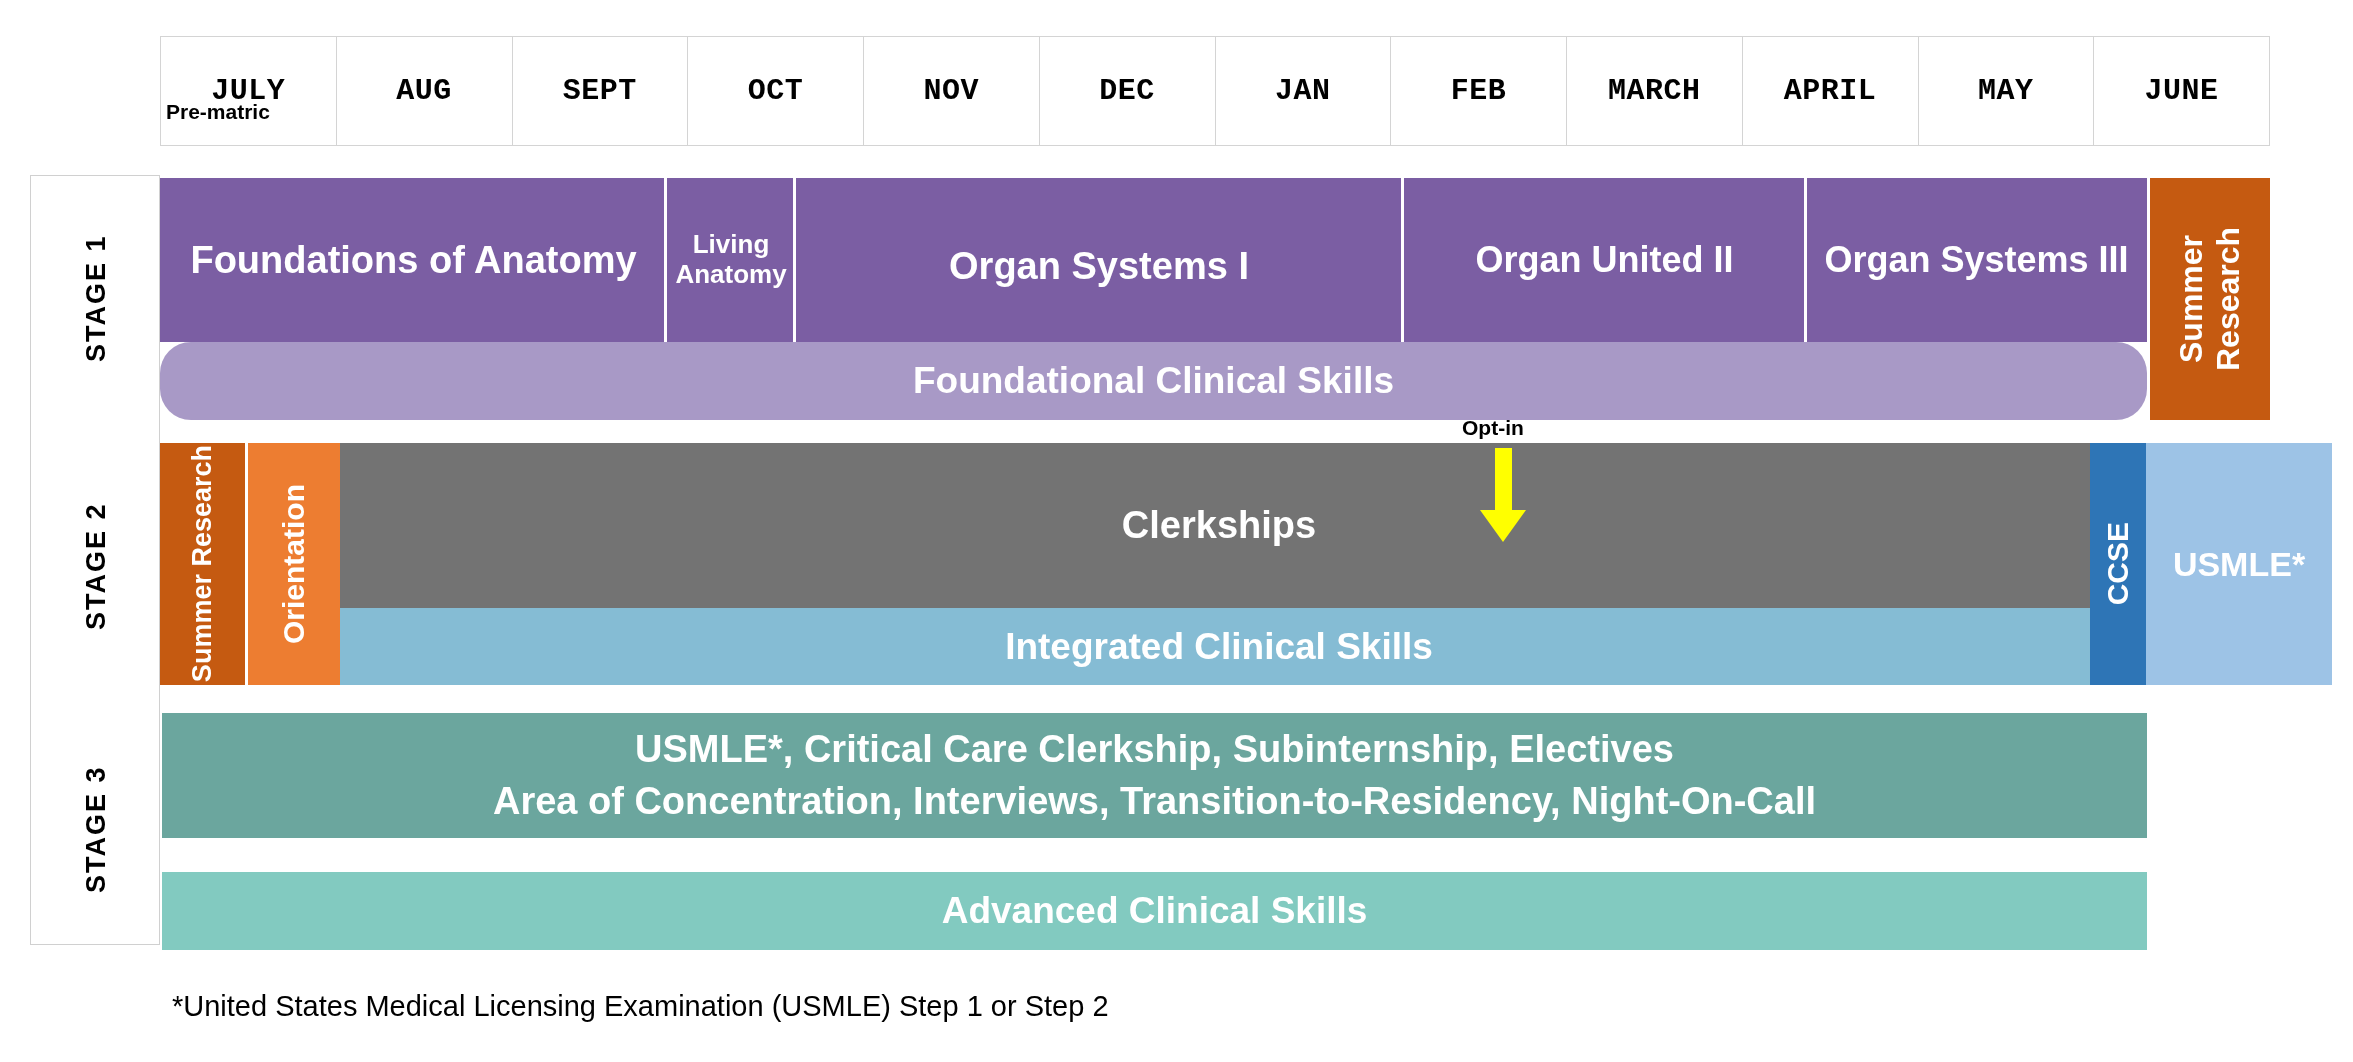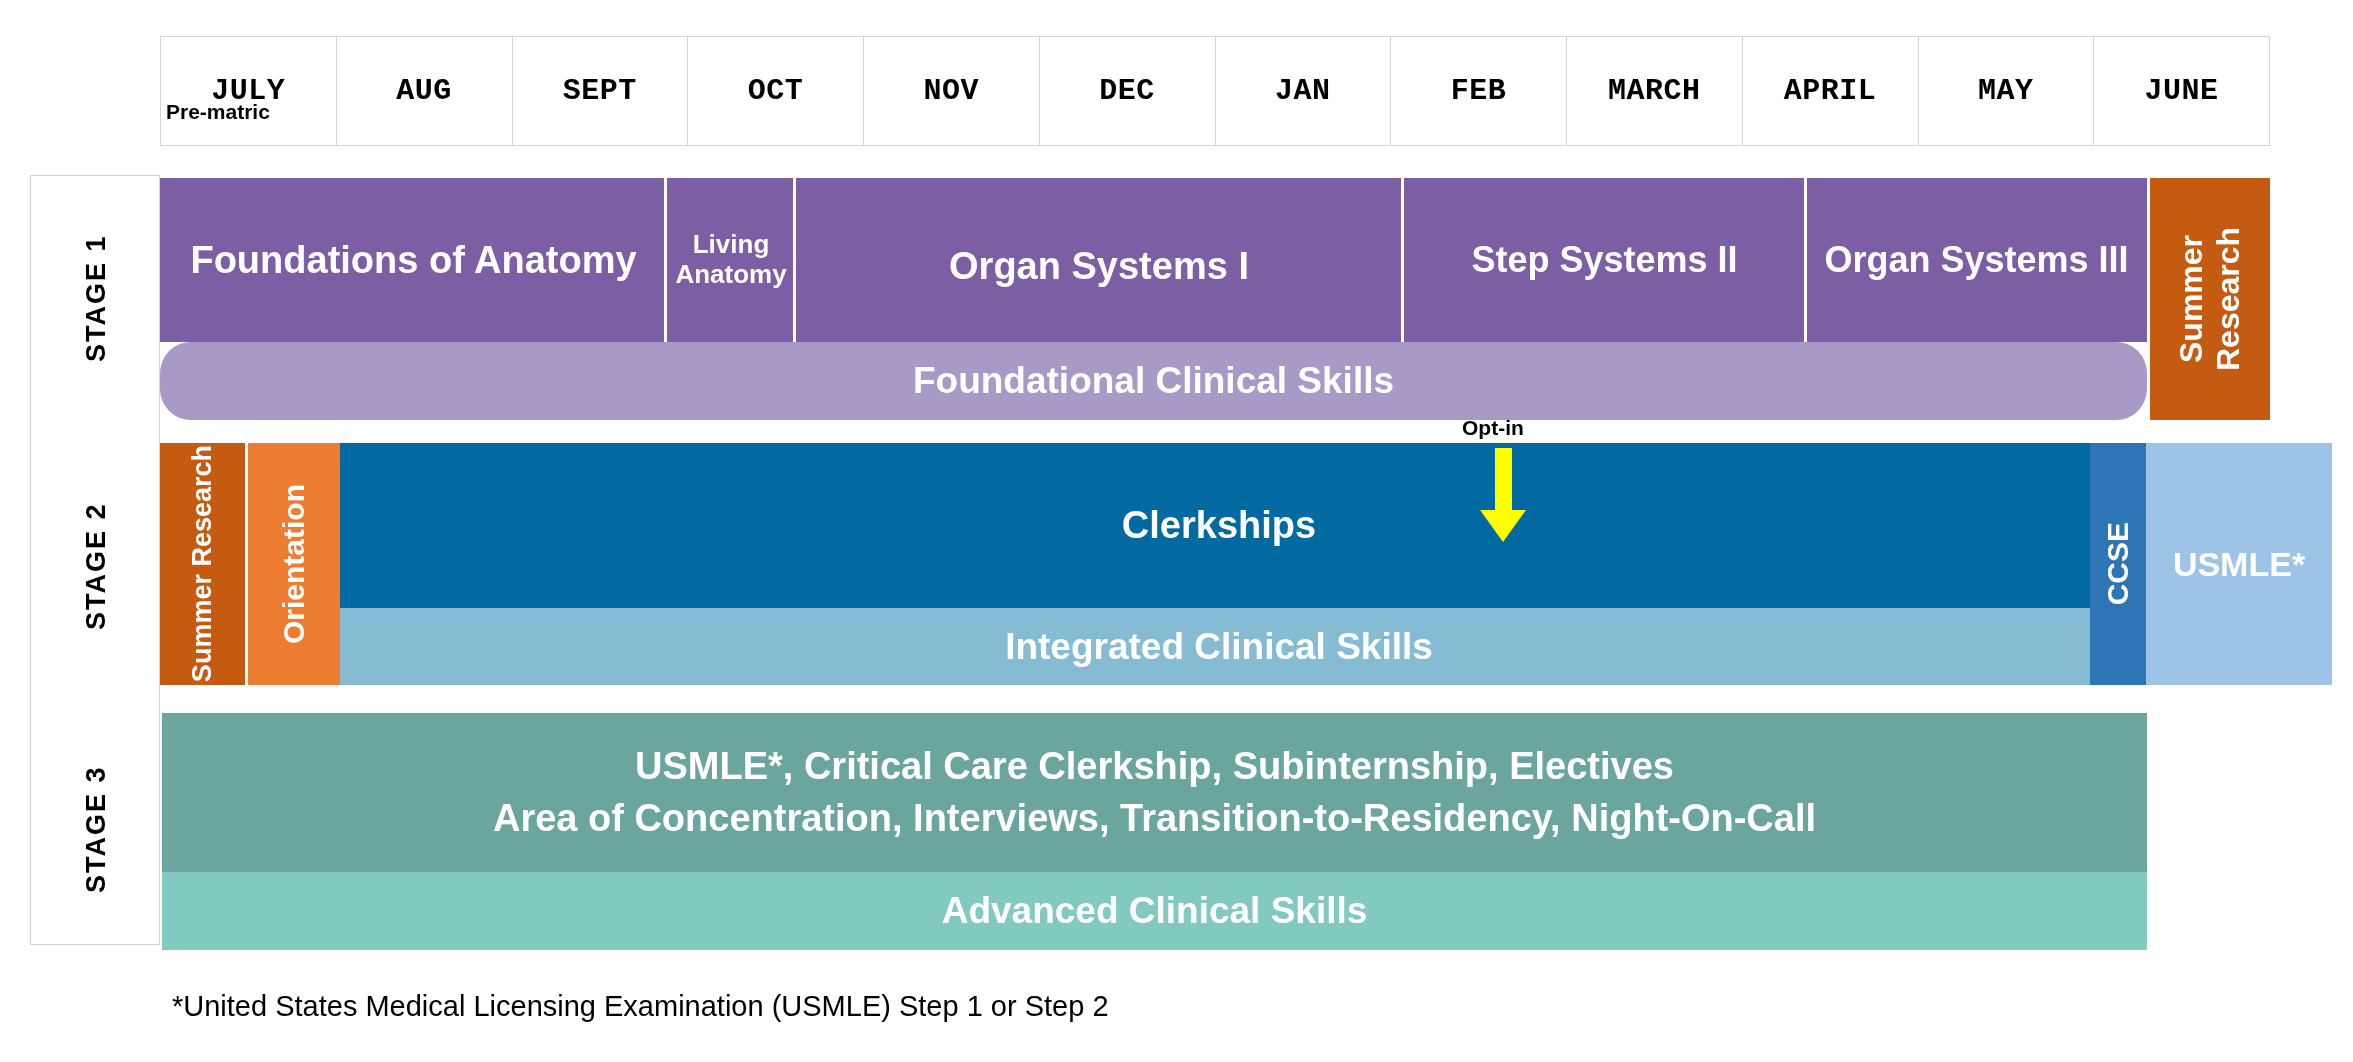--- a/index.html
+++ b/index.html
@@ -83,21 +83,21 @@
   <div class="blk wt" style="left:160px;top:178px;width:507px;height:164px;background:#7B5EA3;font-size:38px;line-height:1.12;">
     <span>Foundations of Anatomy</span>
   </div>
   <div class="blk wt" style="left:667px;top:178px;width:128px;height:164px;background:#7B5EA3;font-size:26px;line-height:1.15;">
     <span>Living Anatomy</span>
   </div>
   <div class="blk wt" style="left:795px;top:178px;width:608px;height:176px;background:#7B5EA3;font-size:38px;">
     <span>Organ Systems I</span>
   </div>
   <div class="blk wt" style="left:1403px;top:178px;width:403px;height:164px;background:#7B5EA3;font-size:36px;">
-    <span>Step Systems II</span>
+    <span>Organ United II</span>
   </div>
   <div class="blk wt" style="left:1806px;top:178px;width:341px;height:164px;background:#7B5EA3;font-size:36px;">
     <span>Organ Systems III</span>
   </div>
 
   <div class="sep" style="left:664px;top:178px;height:164px;"></div>
   <div class="sep" style="left:793px;top:178px;height:164px;"></div>
   <div class="sep" style="left:1401px;top:178px;height:164px;"></div>
   <div class="sep" style="left:1804px;top:178px;height:164px;"></div>
 
@@ -110,21 +110,21 @@
   </div>
 
   <div class="blk wt" style="left:160px;top:443px;width:85px;height:242px;background:#C55A11;font-size:27px;line-height:1.15;">
     <span class="vert">Summer Research</span>
   </div>
 
   <div class="blk wt" style="left:248px;top:443px;width:92px;height:242px;background:#ED7D31;font-size:30px;">
     <span class="vert">Orientation</span>
   </div>
 
-  <div class="blk wt" style="left:340px;top:443px;width:1758px;height:165px;background:#0369a1;font-size:38px;">
+  <div class="blk wt" style="left:340px;top:443px;width:1758px;height:165px;background:#737373;font-size:38px;">
     <span>Clerkships</span>
   </div>
 
   <div class="blk wt" style="left:340px;top:608px;width:1758px;height:77px;background:#85BCD4;font-size:37px;">
     <span>Integrated Clinical Skills</span>
   </div>
 
   <div class="blk wt" style="left:2090px;top:443px;width:56px;height:242px;background:#2E75B6;font-size:30px;">
     <span class="vert">CCSE</span>
   </div>
@@ -134,21 +134,21 @@
   </div>
 
   <div class="ann" style="left:1462px;top:416px;">Opt-in</div>
 
   <div class="arrow" style="left:1478px;top:448px;width:50px;height:96px;">
     <svg width="50" height="96" viewBox="0 0 50 96" xmlns="http://www.w3.org/2000/svg">
       <polygon points="17,0 34,0 34,62 48,62 25,94 2,62 17,62" fill="#FFFF00"></polygon>
     </svg>
   </div>
 
-  <div class="blk wt" style="left:162px;top:713px;width:1985px;height:159px;background:#6BA69E;font-size:38px;flex-direction:column;line-height:1.35;">
+  <div class="blk wt" style="left:162px;top:713px;width:1985px;height:125px;background:#6BA69E;font-size:38px;flex-direction:column;line-height:1.35;">
     <span>USMLE*, Critical Care Clerkship, Subinternship, Electives</span>
     <span>Area of Concentration, Interviews, Transition-to-Residency, Night-On-Call</span>
   </div>
   <div class="blk wt" style="left:162px;top:872px;width:1985px;height:78px;background:#82CAC0;font-size:37px;text-align:right;">
     <span>Advanced Clinical Skills</span>
   </div>
 
   <div class="footnote" style="left:172px;top:982px;margin-top:8px;">*United States Medical Licensing Examination (USMLE) Step 1 or Step 2</div>
 
 </div>

